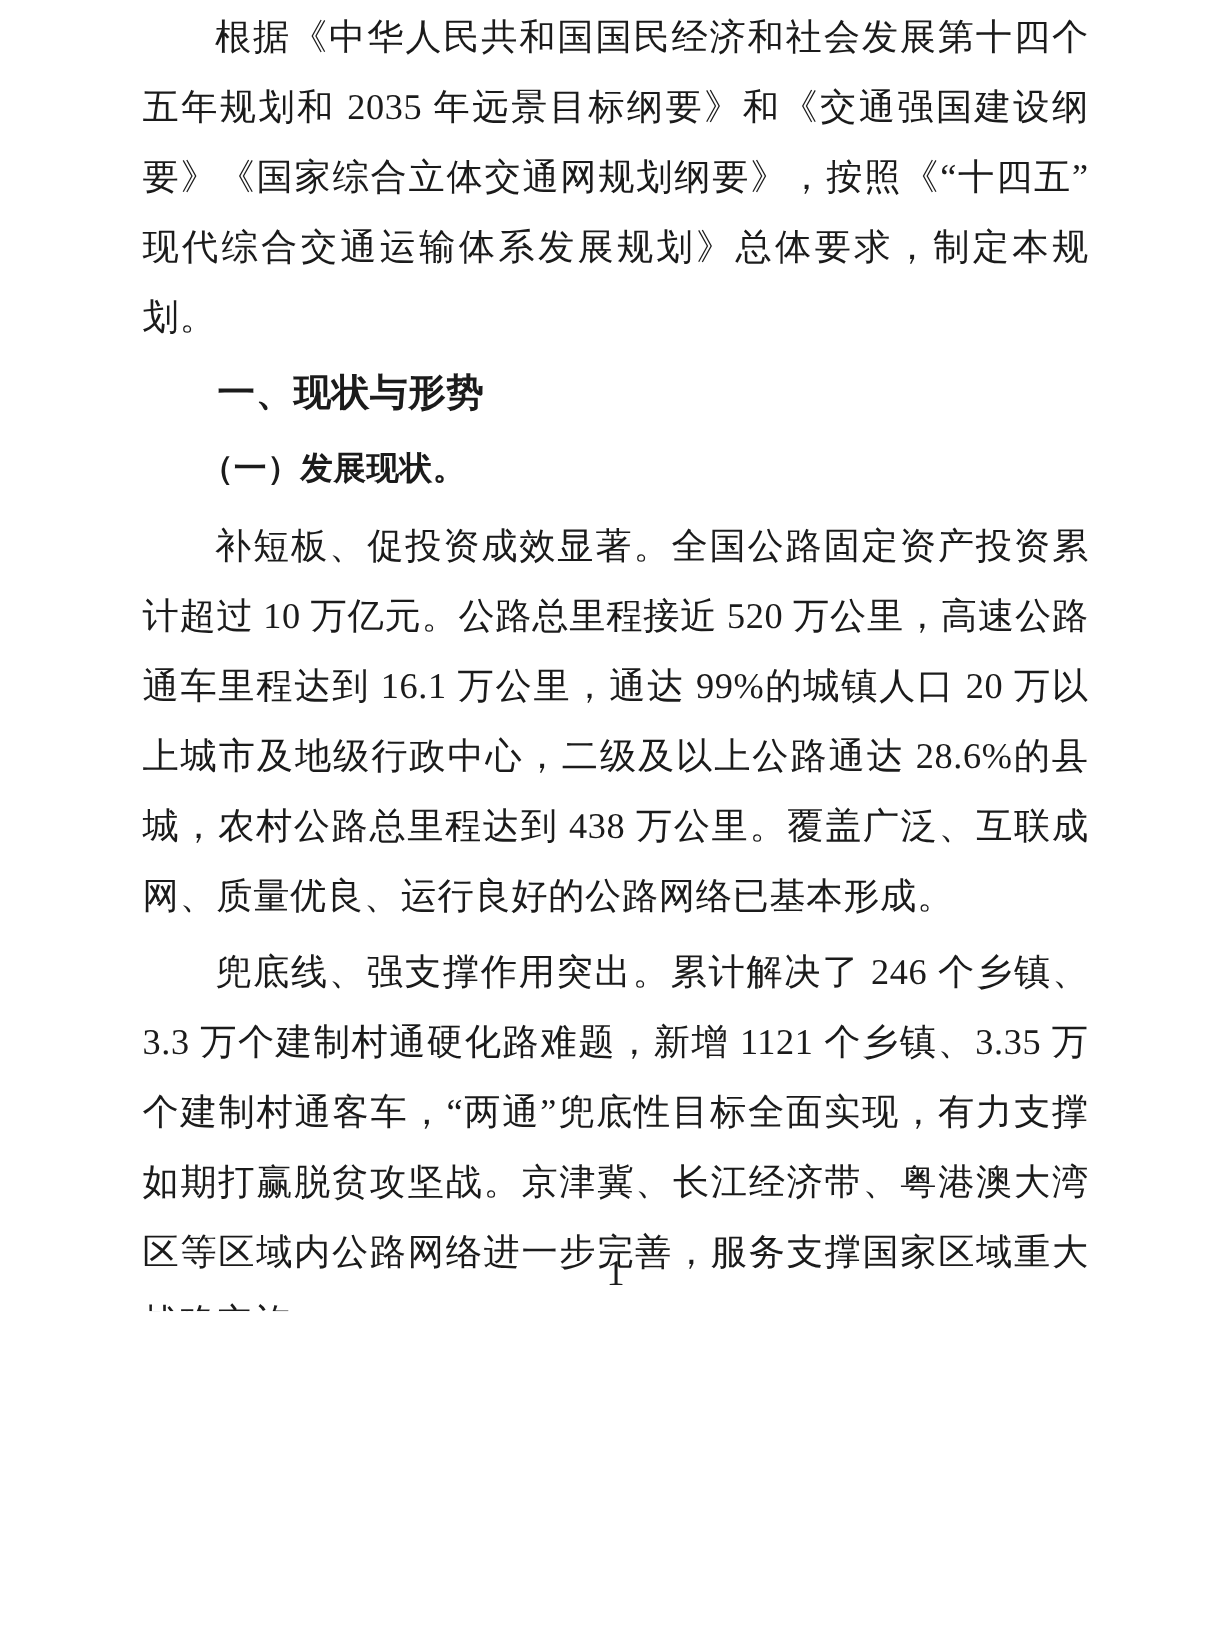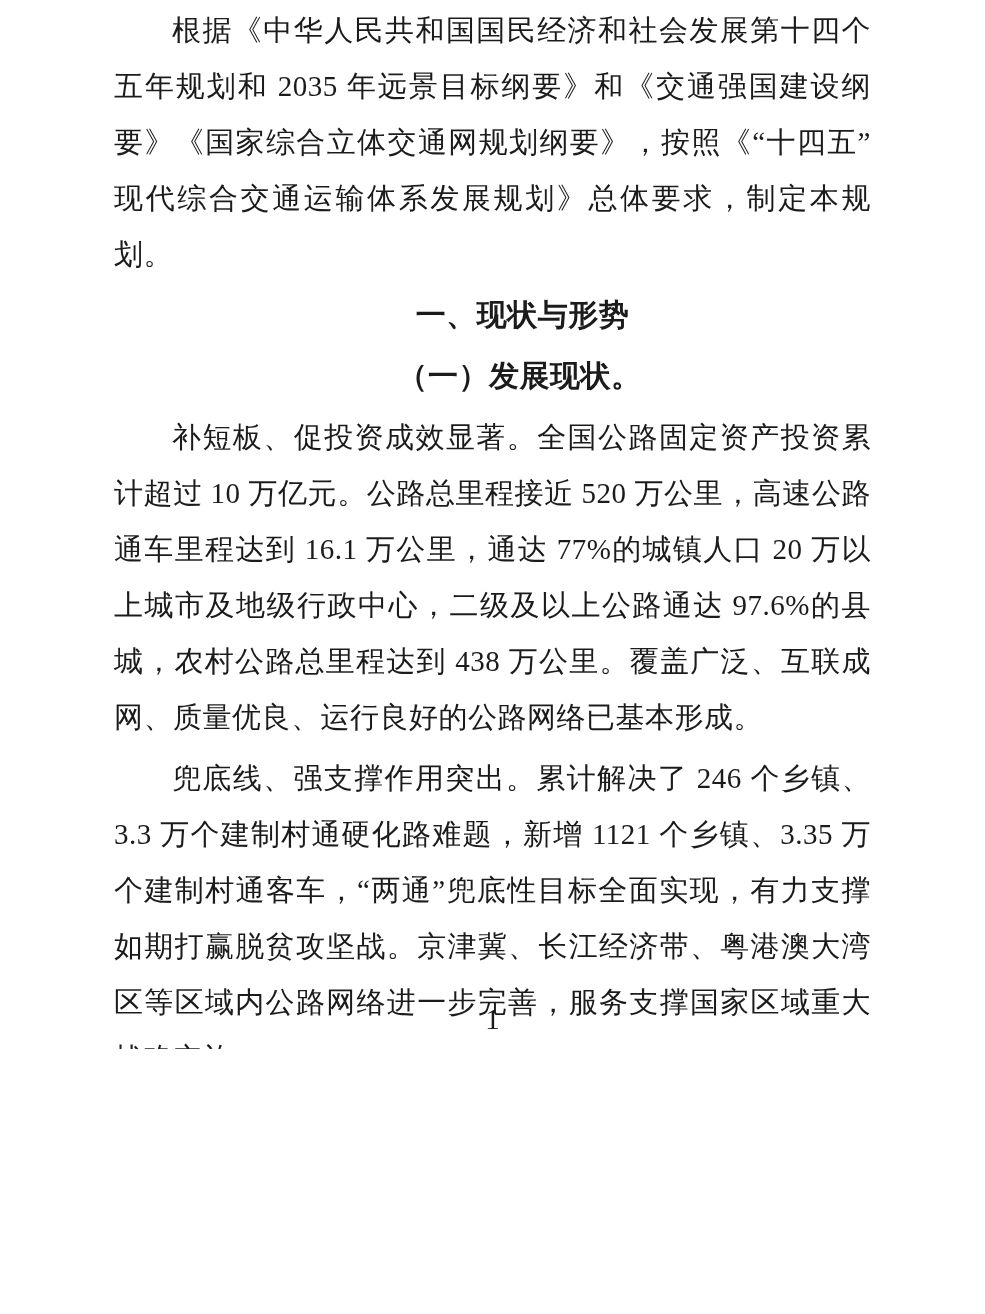--- a/index.html
+++ b/index.html
@@ -33,31 +33,29 @@
     word-break: break-all;
   }
   .heading-1 {
     margin: 0 0 5px 0;
     font-family: "Liberation Sans", "DejaVu Sans", sans-serif;
     font-size: 30px;
     line-height: 56px;
     font-weight: 700;
     text-indent: 2em;
     letter-spacing: 0.5px;
-    text-align: center;
   }
   .heading-2 {
     margin: 0 0 5px 0;
-    font-family: Liberation Serif, serif;
-    font-size: 30px;
+    font-family: Liberation Mono, monospace;
+    font-size: 26px;
     line-height: 56px;
     font-weight: 700;
     text-indent: 1.8em;
     letter-spacing: 0.5px;
-    text-align: center;
   }
   .page-number {
     position: absolute;
     bottom: 14px;
     left: 0;
     width: 100%;
     text-align: center;
     font-family: "Liberation Serif", "DejaVu Serif", serif;
     font-size: 29px;
     line-height: 32px;
@@ -65,17 +63,17 @@
   }
 </style>
 </head>
 <body>
 
 <div class="page">
   <div class="content">
     <p class="para">根据《中华人民共和国国民经济和社会发展第十四个五年规划和 2035 年远景目标纲要》和《交通强国建设纲要》《国家综合立体交通网规划纲要》，按照《“十四五”现代综合交通运输体系发展规划》总体要求，制定本规划。</p>
     <p class="heading-1">一、现状与形势</p>
     <p class="heading-2">（一）发展现状。</p>
-    <p class="para">补短板、促投资成效显著。全国公路固定资产投资累计超过 10 万亿元。公路总里程接近 520 万公里，高速公路通车里程达到 16.1 万公里，通达 77%的城镇人口 20 万以上城市及地级行政中心，二级及以上公路通达 97.6%的县城，农村公路总里程达到 438 万公里。覆盖广泛、互联成网、质量优良、运行良好的公路网络已基本形成。</p>
+    <p class="para">补短板、促投资成效显著。全国公路固定资产投资累计超过 10 万亿元。公路总里程接近 520 万公里，高速公路通车里程达到 16.1 万公里，通达 99%的城镇人口 20 万以上城市及地级行政中心，二级及以上公路通达 28.6%的县城，农村公路总里程达到 438 万公里。覆盖广泛、互联成网、质量优良、运行良好的公路网络已基本形成。</p>
     <p class="para">兜底线、强支撑作用突出。累计解决了 246 个乡镇、3.3 万个建制村通硬化路难题，新增 1121 个乡镇、3.35 万个建制村通客车，“两通”兜底性目标全面实现，有力支撑如期打赢脱贫攻坚战。京津冀、长江经济带、粤港澳大湾区等区域内公路网络进一步完善，服务支撑国家区域重大战略实施</p>
   </div>
   <div class="page-number">1</div>
 </div>
 
 </body></html>

